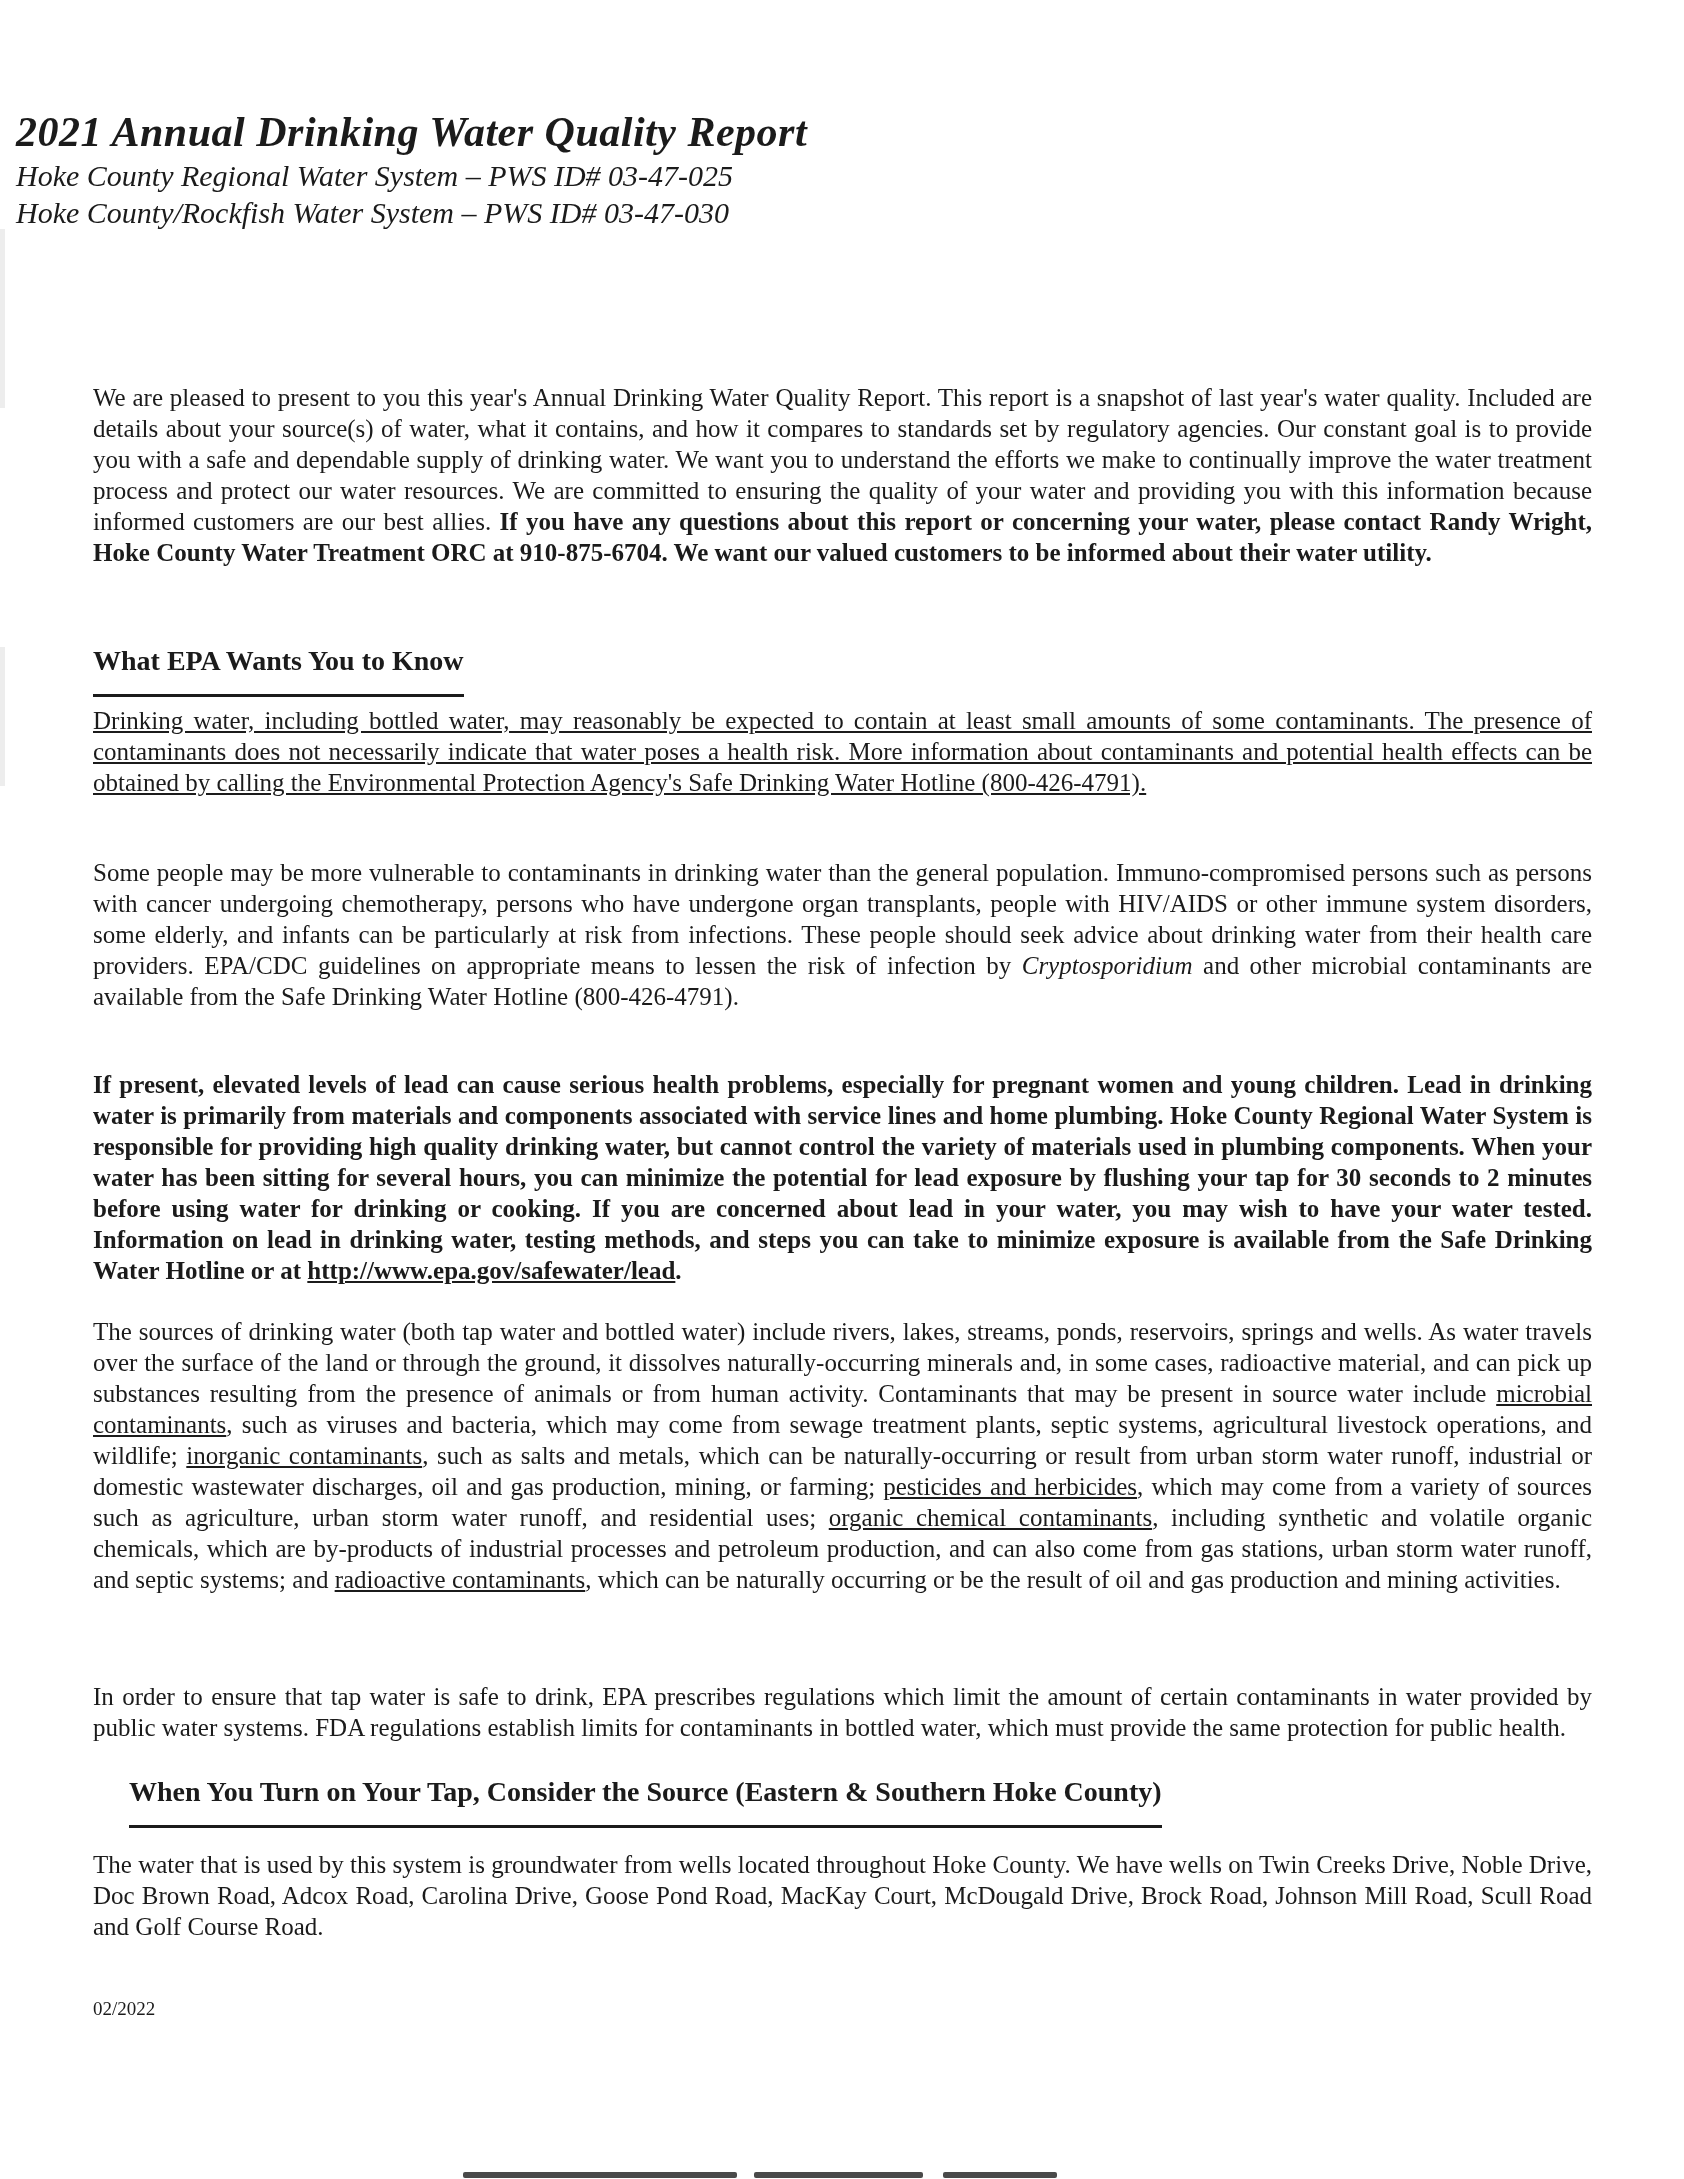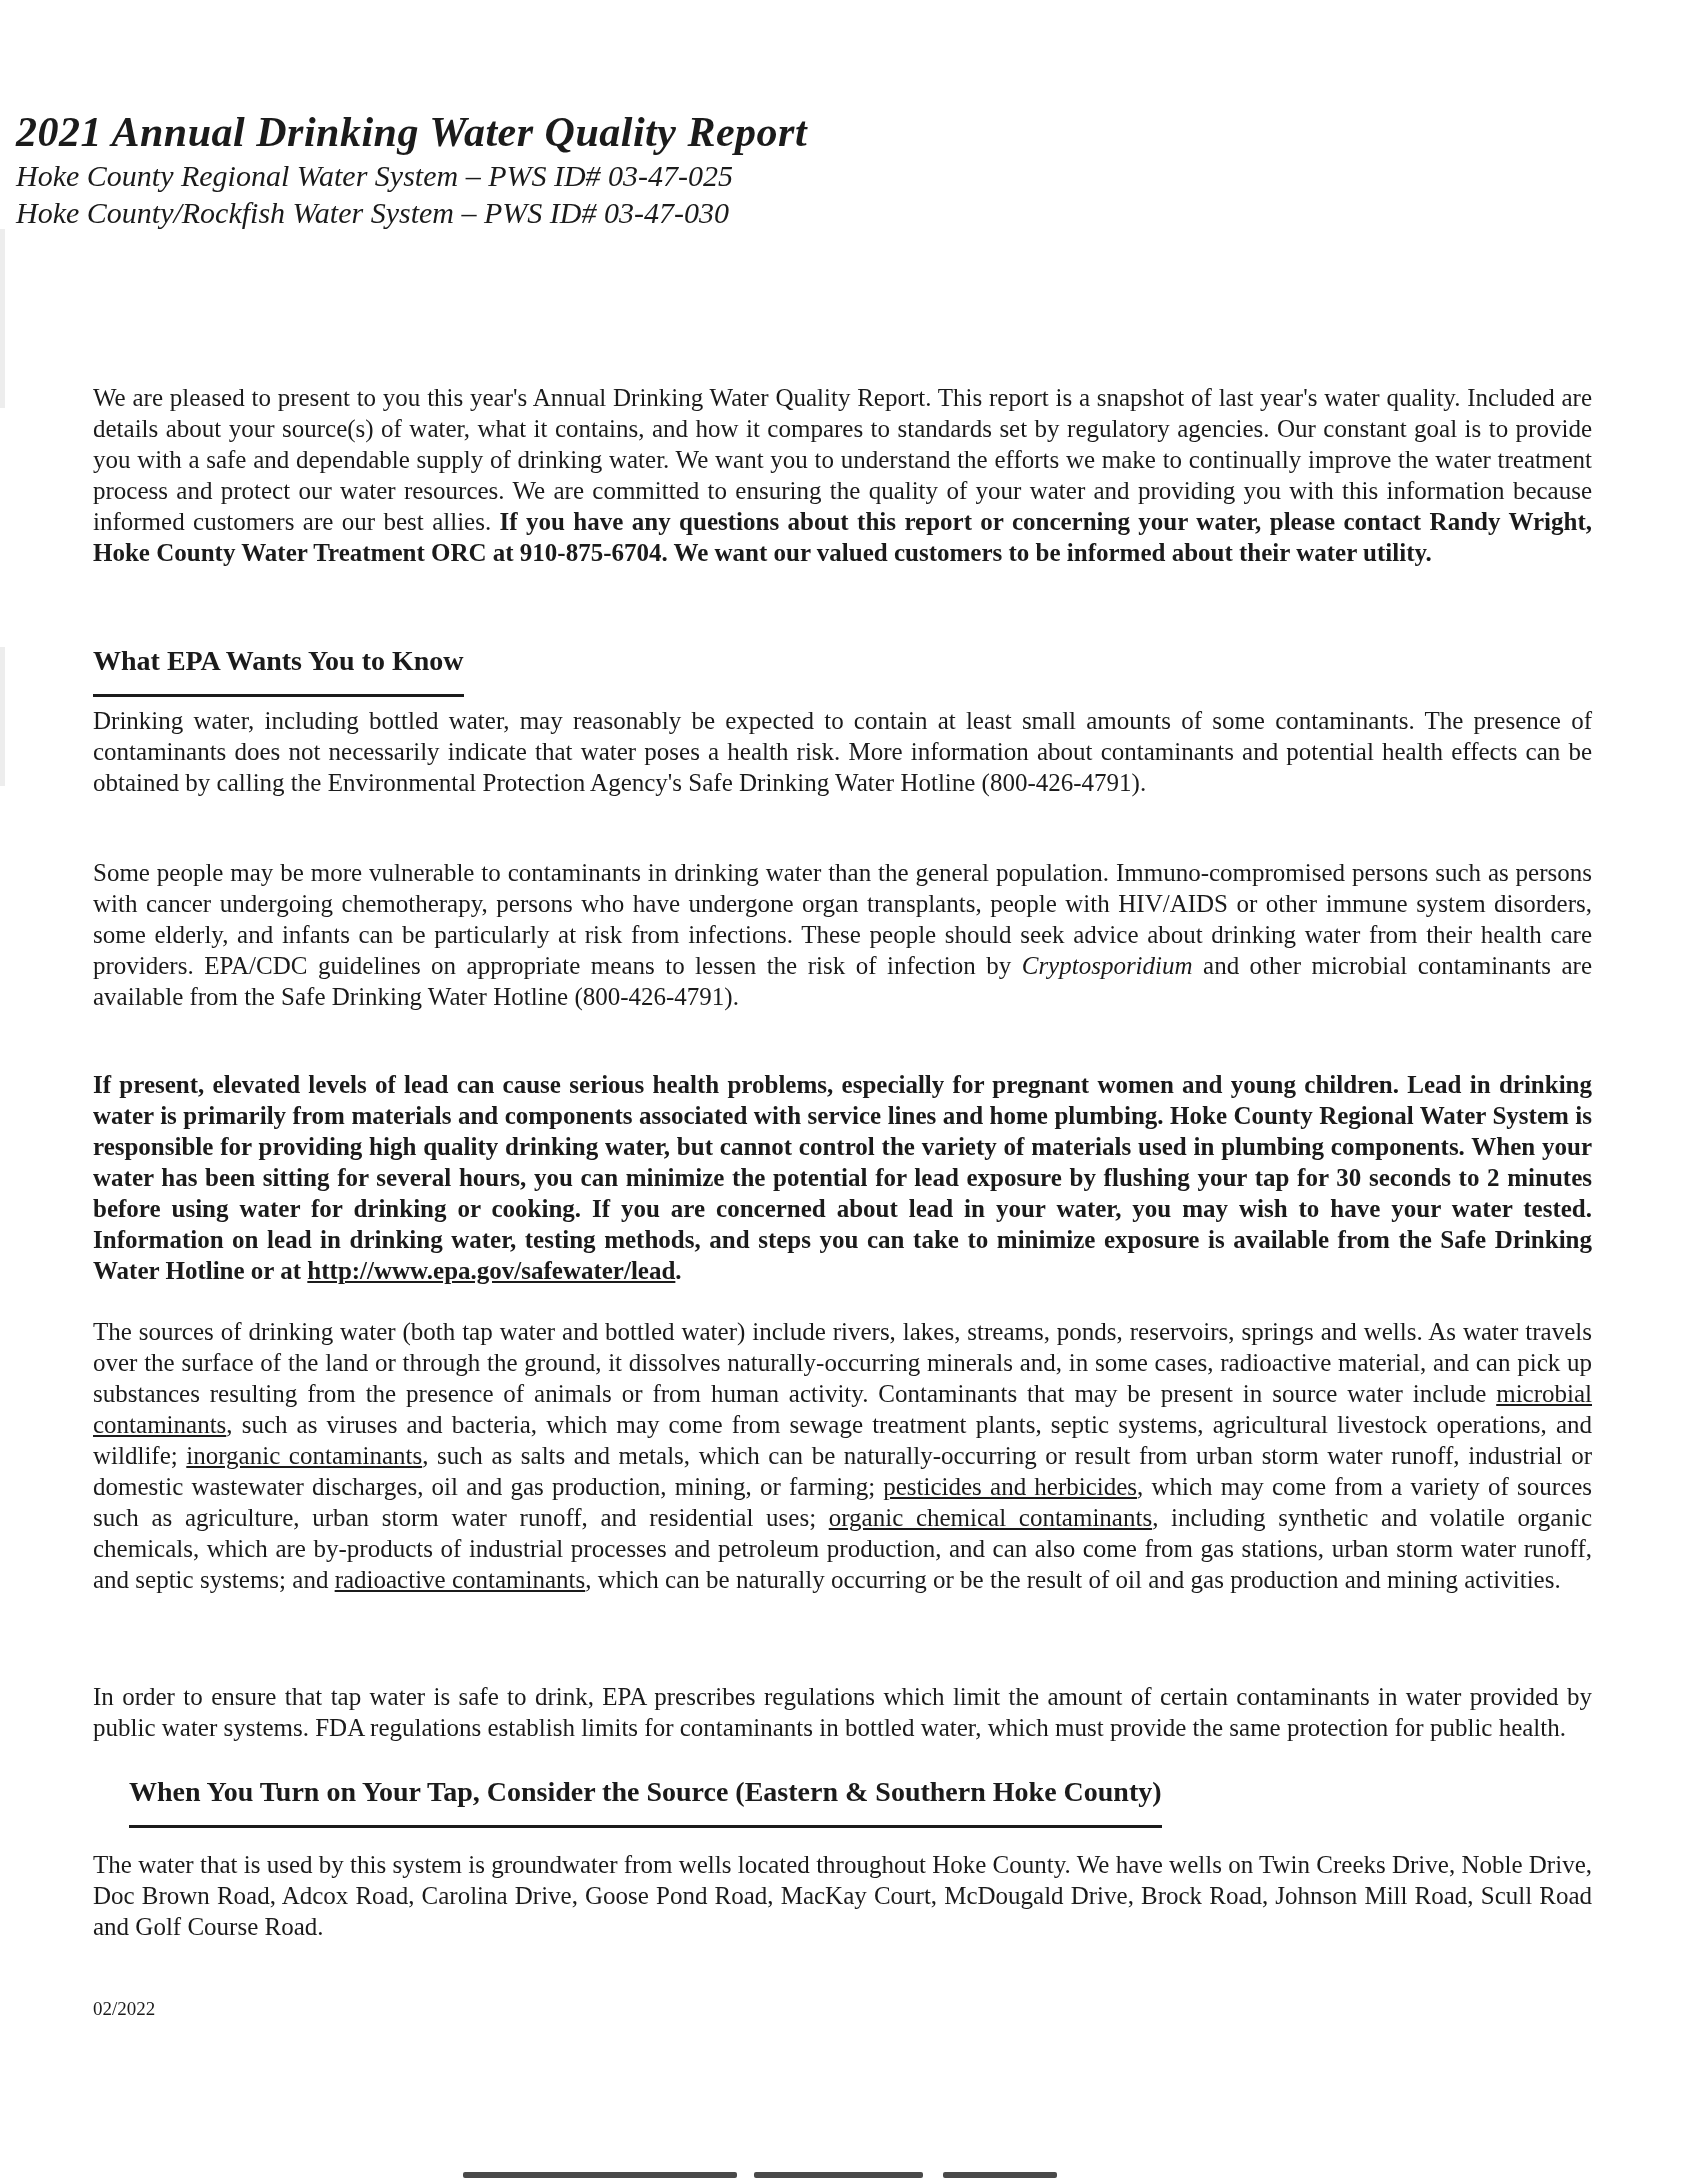--- a/index.html
+++ b/index.html
@@ -98,21 +98,21 @@
   </div>
 
   <div class="block body-text" style="top:356px;">
     <span>We are pleased to present to you this year's Annual Drinking Water Quality Report.  This report is a snapshot of last year's water quality.  Included are details about your source(s) of water, what it contains, and how it compares to standards set by regulatory agencies.  Our constant goal is to provide you with a safe and dependable supply of drinking water.  We want you to understand the efforts we make to continually improve the water treatment process and protect our water resources.  We are committed to ensuring the quality of your water and providing you with this information because informed customers are our best allies.  </span><span class="b">If you have any questions about this report or concerning your water, please contact Randy Wright, Hoke County Water Treatment ORC at 910-875-6704.  We want our valued customers to be informed about their water utility.</span>
   </div>
 
   <div class="block section-heading" style="top:645px;">
     <span class="hu">What EPA Wants You to Know</span>
   </div>
 
-  <div class="block body-text" style="top:679px;">
+  <div class="block body-text" style="top:679px;text-decoration:underline;">
     <span>Drinking water, including bottled water, may reasonably be expected to contain at least small amounts of some contaminants. The presence of contaminants does not necessarily indicate that water poses a health risk. More information about contaminants and potential health effects can be obtained by calling the Environmental Protection Agency's Safe Drinking Water Hotline (800-426-4791).</span>
   </div>
 
   <div class="block body-text" style="top:831px;">
     <span>Some people may be more vulnerable to contaminants in drinking water than the general population. Immuno-compromised persons such as persons with cancer undergoing chemotherapy, persons who have undergone organ transplants, people with HIV/AIDS or other immune system disorders, some elderly, and infants can be particularly at risk from infections. These people should seek advice about drinking water from their health care providers. EPA/CDC guidelines on appropriate means to lessen the risk of infection by </span><span class="i">Cryptosporidium</span><span> and other microbial contaminants are available from the Safe Drinking Water Hotline (800-426-4791).</span>
   </div>
 
   <div class="block body-text" style="top:1043px;font-weight:bold;">
     <span>If present, elevated levels of lead can cause serious health problems, especially for pregnant women and young children.  Lead in drinking water is primarily from materials and components associated with service lines and home plumbing.  Hoke County Regional Water System is responsible for providing high quality drinking water, but cannot control the variety of materials used in plumbing components.  When your water has been sitting for several hours, you can minimize the potential for lead exposure by flushing your tap for 30 seconds to 2 minutes before using water for drinking or cooking.  If you are concerned about lead in your water, you may wish to have your water tested.  Information on lead in drinking water, testing methods, and steps you can take to minimize exposure is available from the Safe Drinking Water Hotline or at </span><span class="u">http://www.epa.gov/safewater/lead</span><span>.</span>
   </div>

